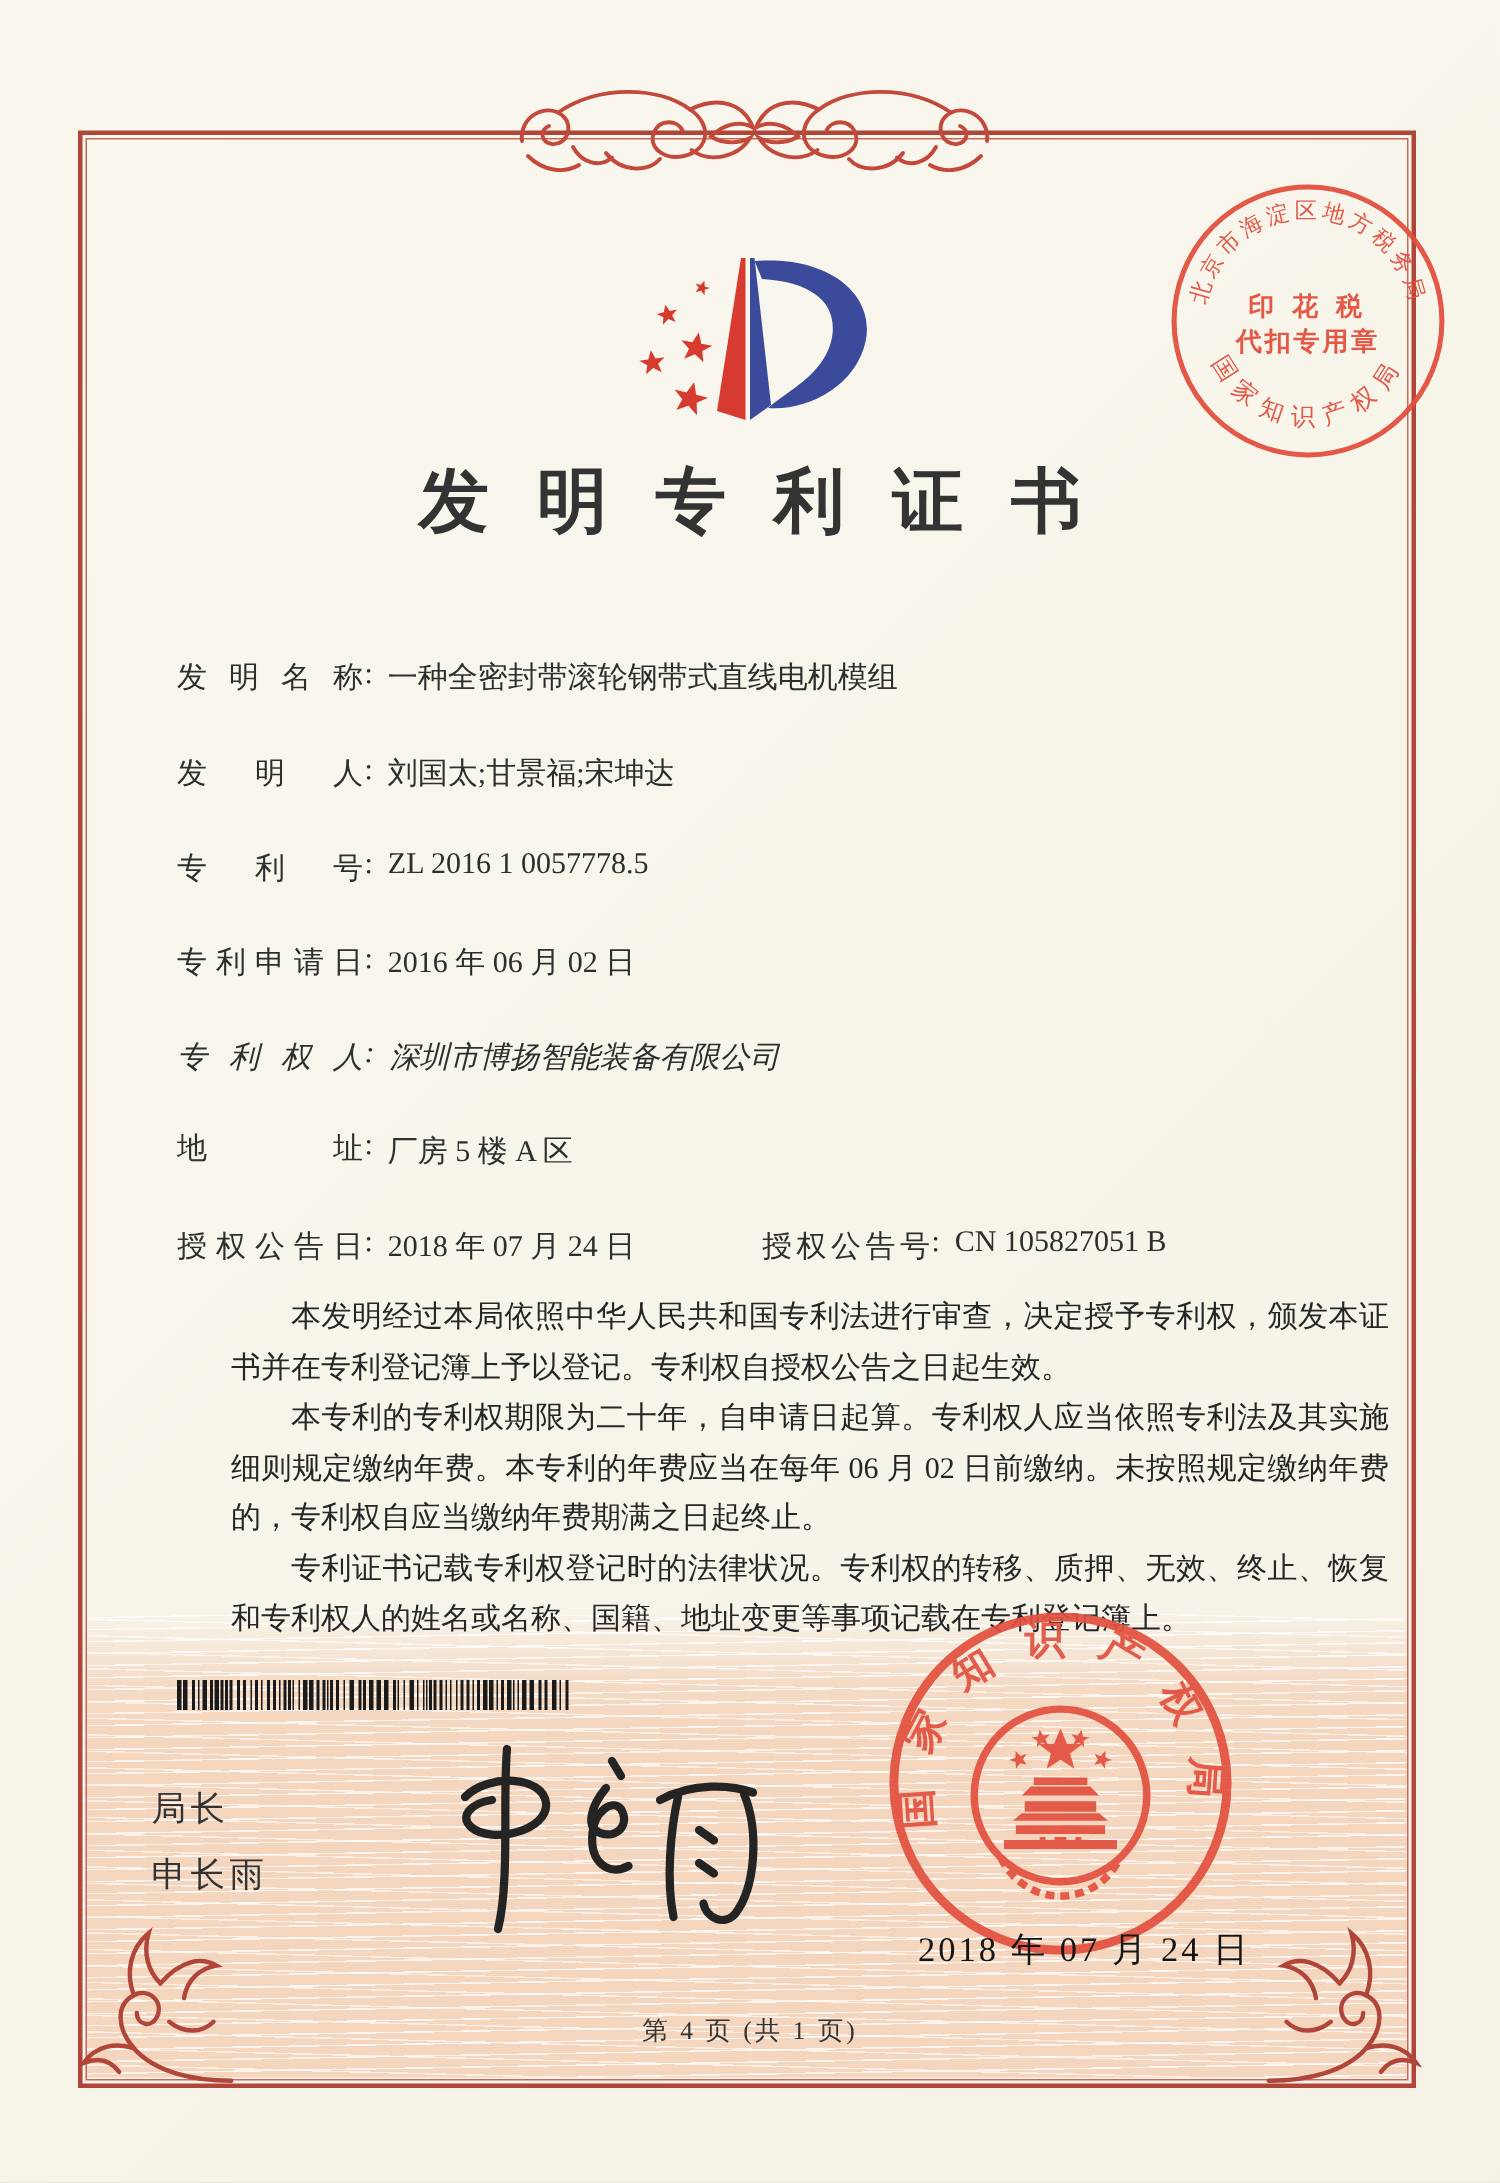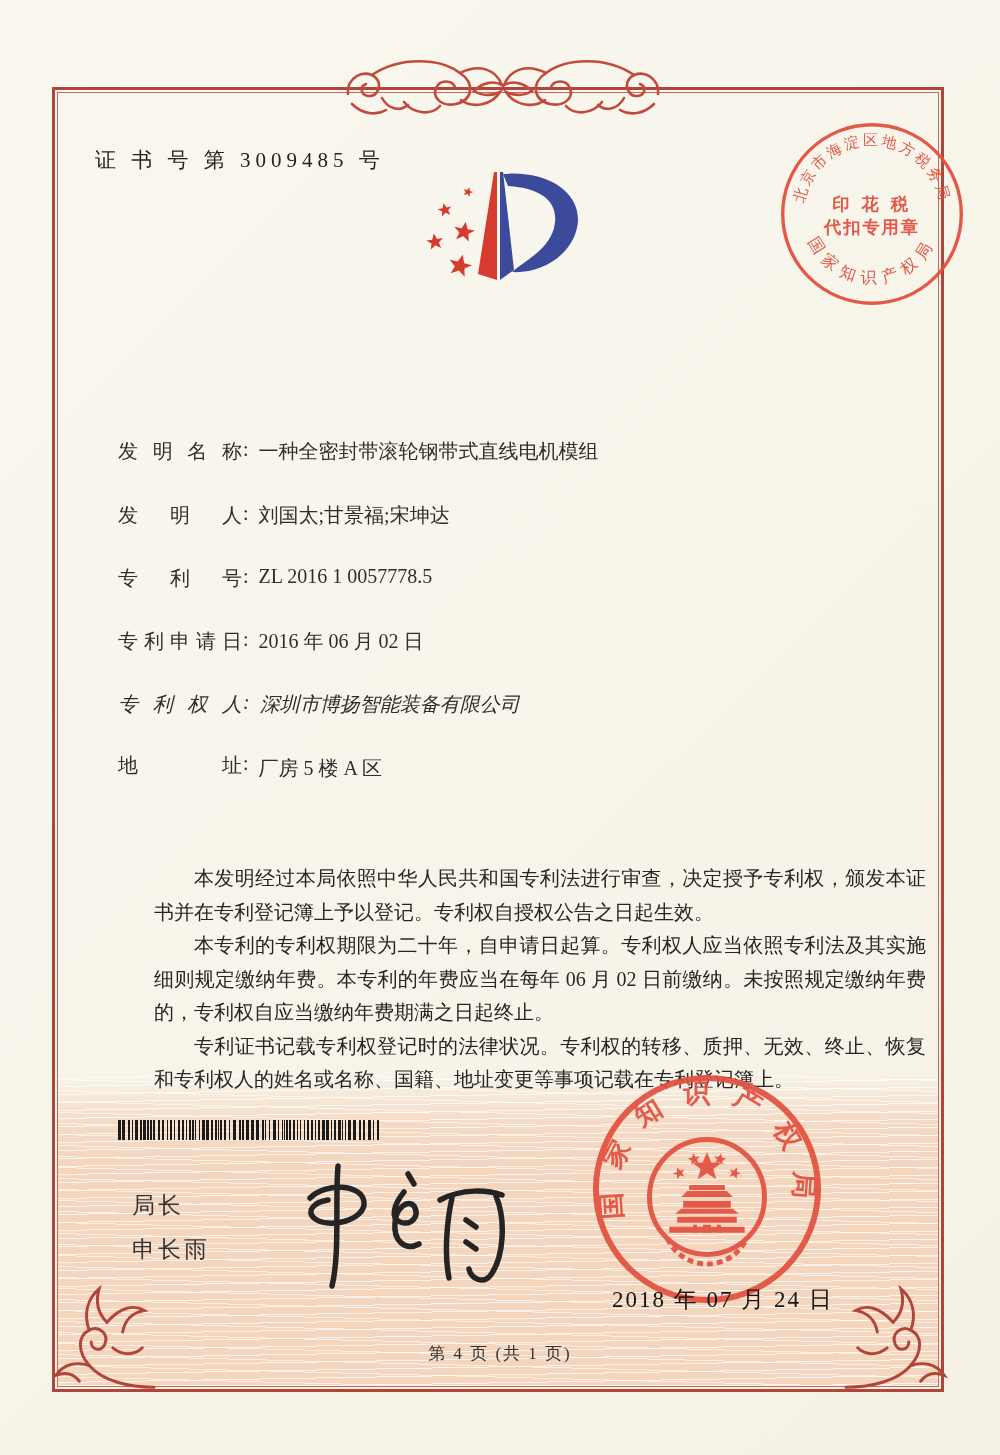--- a/index.html
+++ b/index.html
@@ -43,21 +43,21 @@
   .grant-right{position:absolute;left:390px;top:0;white-space:nowrap;}
   
   .body-text{
     position:absolute;left:118px;top:862px;width:772px;z-index:4;
     font-size:20px;line-height:33.5px;color:#262626;text-align:justify;margin-left:36px;
   }
   .body-text p{margin:0;text-indent:2em;}
   
   .barcode{position:absolute;left:118px;top:1120px;width:268px;height:20px;z-index:4;font-size:0;}
   .barcode i{display:inline-block;height:100%;background:#1a1a1a;}
-  .officer{position:absolute;left:132px;font-size:23px;letter-spacing:3px;color:#333;z-index:4;
+  .officer{position:absolute;left:101px;font-size:23px;letter-spacing:3px;color:#333;z-index:4;
     font-family:"Liberation Sans","DejaVu Sans",sans-serif;}
   .sig{position:absolute;left:282px;top:1158px;z-index:4;}
   .office-stamp{position:absolute;left:588px;top:1070px;z-index:5;opacity:.92;}
   .stamp-date{position:absolute;left:612px;top:1284px;font-size:23px;letter-spacing:2px;color:#151515;z-index:6;}
   .page-num{position:absolute;left:0;top:1342px;width:100%;text-align:center;font-size:17px;letter-spacing:2px;color:#333;z-index:4;}
   .tax-stamp{position:absolute;left:776px;top:118px;z-index:6;opacity:.95;}
 </style>
 </head>
 <body>
 
@@ -96,54 +96,60 @@
   <svg class="ornament" style="left:838px;top:1276px;" width="118" height="122" viewBox="0 0 120 122">
     <g fill="none" stroke="#b0453a" stroke-width="3" stroke-linecap="round" transform="translate(120,0) scale(-1,1)">
       <path d="M112,112 C86,112 60,106 46,90 C34,76 34,60 46,54 C56,49 66,58 62,68 C58,77 48,74 48,66"></path>
       <path d="M46,90 C34,86 20,88 12,100 C22,96 30,98 36,106"></path>
       <path d="M46,54 C40,38 44,22 56,12 C52,26 56,38 64,46"></path>
       <path d="M64,46 C78,30 92,28 102,34 C90,36 82,44 80,56"></path>
       <path d="M70,72 C80,80 92,80 100,72"></path>
     </g>
   </svg>
 
-  <div class="cert-no">证 书 号 第 3009485 号</div>
 
   <svg class="logo" width="196" height="148" viewBox="0 0 196 148">
     <defs>
       <path id="star" d="M0,-10 L2.9,-3.2 10,-3.2 4.3,1.2 6.2,8.1 0,4 -6.2,8.1 -4.3,1.2 -10,-3.2 -2.9,-3.2 Z" fill="#d73a2e"></path>
     </defs>
     <use href="#star" transform="translate(66,32) scale(0.5) rotate(18)"></use>
     <use href="#star" transform="translate(43,50) scale(0.7) rotate(-12)"></use>
     <use href="#star" transform="translate(62,72) scale(1.05) rotate(10)"></use>
     <use href="#star" transform="translate(33,82) scale(0.85) rotate(-8)"></use>
     <use href="#star" transform="translate(58,106) scale(1.15) rotate(14)"></use>
     <path d="M92,12 L95,12 L95,120 L76,114 Z" fill="#d73a2e"></path>
     <path d="M98,12 L101,12 L112,110 L98,120 Z" fill="#3b4a9b"></path>
     <path d="M101,14 C150,10 182,36 175,68 C168,98 136,114 110,112 C124,100 146,90 152,68 C158,44 142,28 106,26 Z" fill="#3b4a9b"></path>
   </svg>
 
+  <div class="title">发明专利证书</div>
 
   <div class="field" style="top:438px;">
     <span class="flabel">发明名称</span><span class="fcolon">:</span><span class="fvalue">一种全密封带滚轮钢带式直线电机模组</span>
   </div>
   <div class="field" style="top:502px;">
     <span class="flabel">发明人</span><span class="fcolon">:</span><span class="fvalue">刘国太;甘景福;宋坤达</span>
   </div>
   <div class="field" style="top:565px;">
     <span class="flabel">专利号</span><span class="fcolon">:</span><span class="fvalue">ZL 2016 1 0057778.5</span>
   </div>
   <div class="field" style="top:628px;">
     <span class="flabel">专利申请日</span><span class="fcolon">:</span><span class="fvalue">2016 年 06 月 02 日</span>
   </div>
   <div class="field" style="top:691px;font-style:italic;">
     <span class="flabel">专利权人</span><span class="fcolon">:</span><span class="fvalue">深圳市博扬智能装备有限公司</span>
   </div>
   <div class="field" style="top:752px;">
     <span class="flabel">地址</span><span class="fcolon">:</span><span class="fvalue addr-lines"><span>厂房 5 楼 A 区</span></span>
+  </div>
+  <div class="field" style="top:817px;">
+    <span class="flabel">授权公告日</span><span class="fcolon">:</span><span class="fvalue">2018 年 07 月 24 日</span>
+    <span class="grant-right">
+      <span class="flabel" style="width:112px;">授权公告号</span><span class="fcolon">:</span><span class="fvalue">CN 105827051 B</span>
+    </span>
   </div>
 
   <div class="body-text">
     <p>本发明经过本局依照中华人民共和国专利法进行审查，决定授予专利权，颁发本证书并在专利登记簿上予以登记。专利权自授权公告之日起生效。</p>
     <p>本专利的专利权期限为二十年，自申请日起算。专利权人应当依照专利法及其实施细则规定缴纳年费。本专利的年费应当在每年 06 月 02 日前缴纳。未按照规定缴纳年费的，专利权自应当缴纳年费期满之日起终止。</p>
     <p>专利证书记载专利权登记时的法律状况。专利权的转移、质押、无效、终止、恢复和专利权人的姓名或名称、国籍、地址变更等事项记载在专利登记簿上。</p>
   </div>
 
   <div class="barcode"><i style="width: 3px; margin-right: 1px;"></i><i style="width: 3px; margin-right: 3px;"></i><i style="width: 2px; margin-right: 2px;"></i><i style="width: 1px; margin-right: 2px;"></i><i style="width: 3px; margin-right: 2px;"></i><i style="width: 2px; margin-right: 1px;"></i><i style="width: 3px; margin-right: 1px;"></i><i style="width: 2px; margin-right: 1px;"></i><i style="width: 2px; margin-right: 1px;"></i><i style="width: 2px; margin-right: 3px;"></i><i style="width: 2px; margin-right: 2px;"></i><i style="width: 2px; margin-right: 3px;"></i><i style="width: 1px; margin-right: 2px;"></i><i style="width: 2px; margin-right: 2px;"></i><i style="width: 1px; margin-right: 3px;"></i><i style="width: 2px; margin-right: 2px;"></i><i style="width: 2px; margin-right: 2px;"></i><i style="width: 1px; margin-right: 2px;"></i><i style="width: 2px; margin-right: 1px;"></i><i style="width: 2px; margin-right: 1px;"></i><i style="width: 1px; margin-right: 3px;"></i><i style="width: 1px; margin-right: 2px;"></i><i style="width: 3px; margin-right: 1px;"></i><i style="width: 3px; margin-right: 2px;"></i><i style="width: 2px; margin-right: 2px;"></i><i style="width: 2px; margin-right: 1px;"></i><i style="width: 1px; margin-right: 1px;"></i><i style="width: 2px; margin-right: 2px;"></i><i style="width: 2px; margin-right: 3px;"></i><i style="width: 1px; margin-right: 3px;"></i><i style="width: 3px; margin-right: 3px;"></i><i style="width: 2px; margin-right: 1px;"></i><i style="width: 2px; margin-right: 2px;"></i><i style="width: 3px; margin-right: 2px;"></i><i style="width: 3px; margin-right: 2px;"></i><i style="width: 3px; margin-right: 3px;"></i><i style="width: 2px; margin-right: 1px;"></i><i style="width: 1px; margin-right: 3px;"></i><i style="width: 1px; margin-right: 3px;"></i><i style="width: 3px; margin-right: 2px;"></i><i style="width: 1px; margin-right: 3px;"></i><i style="width: 1px; margin-right: 1px;"></i><i style="width: 1px; margin-right: 1px;"></i><i style="width: 2px; margin-right: 1px;"></i><i style="width: 2px; margin-right: 2px;"></i><i style="width: 2px; margin-right: 2px;"></i><i style="width: 1px; margin-right: 2px;"></i><i style="width: 1px; margin-right: 3px;"></i><i style="width: 1px; margin-right: 2px;"></i><i style="width: 2px; margin-right: 2px;"></i><i style="width: 2px; margin-right: 2px;"></i><i style="width: 1px; margin-right: 2px;"></i><i style="width: 2px; margin-right: 2px;"></i><i style="width: 3px; margin-right: 1px;"></i><i style="width: 3px; margin-right: 2px;"></i><i style="width: 1px; margin-right: 2px;"></i><i style="width: 2px; margin-right: 2px;"></i><i style="width: 3px; margin-right: 1px;"></i><i style="width: 1px; margin-right: 2px;"></i><i style="width: 1px; margin-right: 2px;"></i><i style="width: 3px; margin-right: 2px;"></i><i style="width: 3px; margin-right: 3px;"></i><i style="width: 2px; margin-right: 2px;"></i><i style="width: 2px; margin-right: 3px;"></i><i style="width: 3px; margin-right: 2px;"></i><i style="width: 1px; margin-right: 3px;"></i><i style="width: 2px; margin-right: 3px;"></i></div>
 

